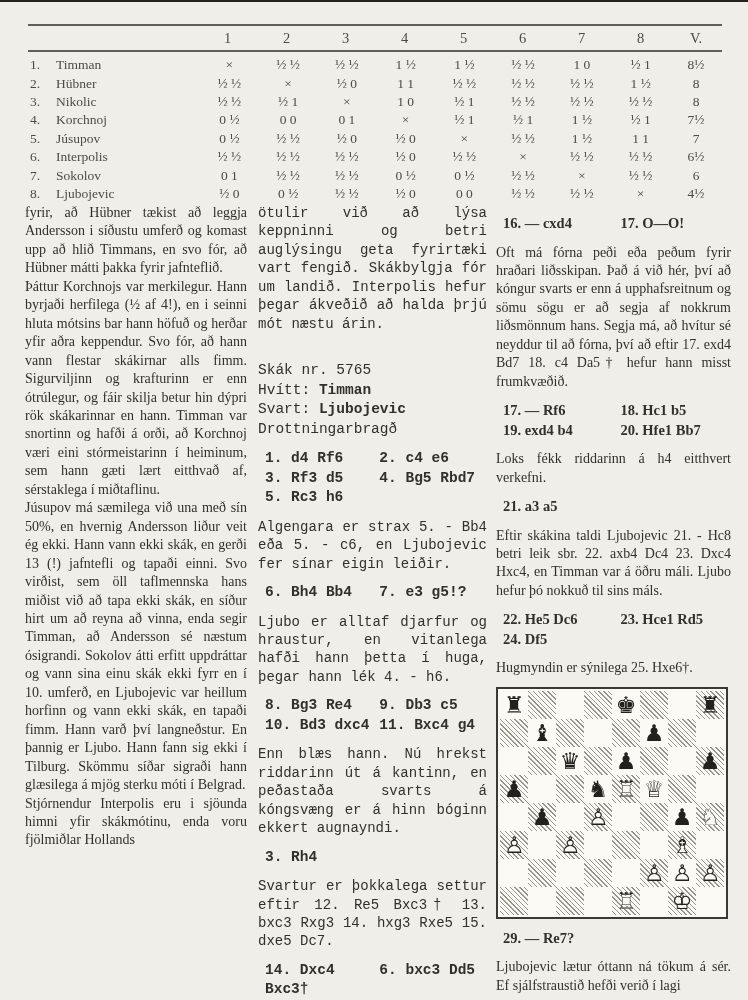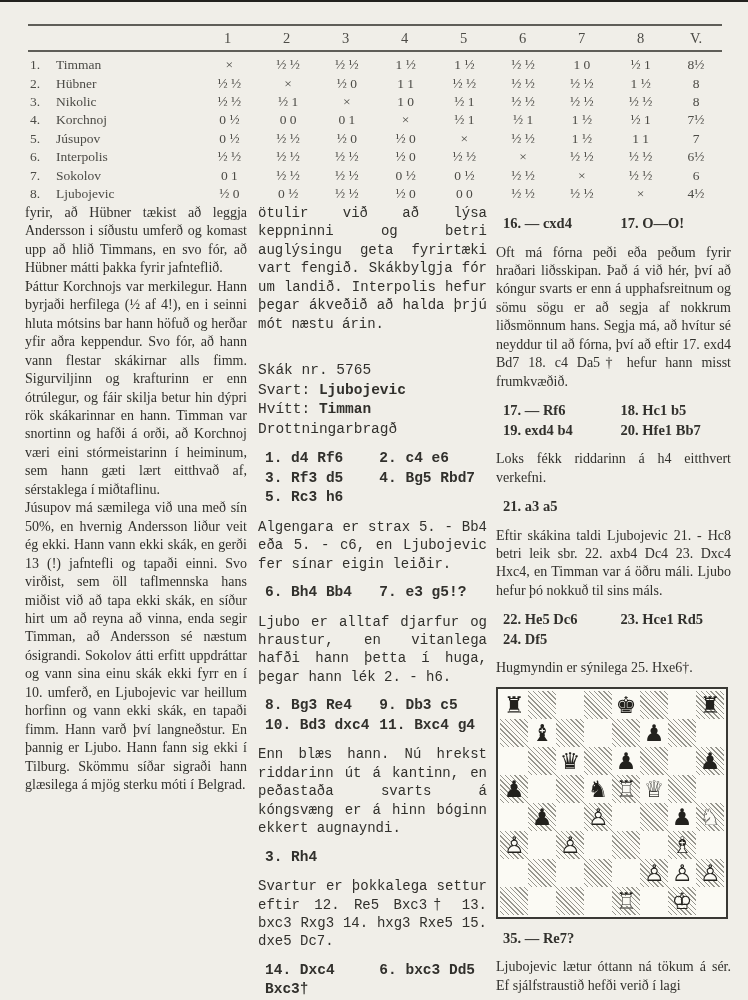--- a/index.html
+++ b/index.html
@@ -183,27 +183,28 @@
           <div class="ct-total">4½</div>
         </div>
       </div>
   </div>
 
   <div class="columns">
     <div class="col col-left">
         <p class="bp">fyrir, að Hübner tækist að leggja Andersson i síðustu umferð og komast upp að hlið Timmans, en svo fór, að Hübner mátti þakka fyrir jafnteflið.</p>
         <p class="bp">Þáttur Korchnojs var merkilegur. Hann byrjaði herfilega (½ af 4!), en i seinni hluta mótsins bar hann höfuð og herðar yfir aðra keppendur. Svo fór, að hann vann flestar skákirnar alls fimm. Sigurviljinn og krafturinn er enn ótrúlegur, og fáir skilja betur hin dýpri rök skákarinnar en hann. Timman var snortinn og hafði á orði, að Korchnoj væri eini stórmeistarinn í heiminum, sem hann gæti lært eitthvað af, sérstaklega í miðtaflinu.</p>
         <p class="bp">Júsupov má sæmilega við una með sín 50%, en hvernig Andersson liður veit ég ekki. Hann vann ekki skák, en gerði 13 (!) jafntefli og tapaði einni. Svo virðist, sem öll taflmennska hans miðist við að tapa ekki skák, en síður hirt um að reyna að vinna, enda segir Timman, að Andersson sé næstum ósigrandi. Sokolov átti erfitt uppdráttar og vann sina einu skák ekki fyrr en í 10. umferð, en Ljubojevic var heillum horfinn og vann ekki skák, en tapaði fimm. Hann varð því langneðstur. En þannig er Ljubo. Hann fann sig ekki í Tilburg. Skömmu síðar sigraði hann glæsilega á mjög sterku móti í Belgrad.</p>
+        <p class="bp">Stjórnendur Interpolis eru i sjöunda himni yfir skákmótinu, enda voru fjölmiðlar Hollands</p>
       </div>
     <div class="col col-mid">
         <p class="bp">ötulir við að lýsa keppninni og betri auglýsingu geta fyrirtæki vart fengið. Skákbylgja fór um landið. Interpolis hefur þegar ákveðið að halda þrjú mót næstu árin.</p>
         <div class="game-header">
           <div><span>Skák nr. 5765</span></div>
+          <div><span>Hvítt: </span><span class="gh-bold">Timman</span></div>
           <div><span>Svart: </span><span class="gh-bold">Ljubojevic</span></div>
-          <div><span>Hvítt: </span><span class="gh-bold">Timman</span></div>
           <div><span>Drottningarbragð</span></div>
         </div>
         <div class="moves">
           <div class="mline">
             <span class="m1">1. d4 Rf6</span>
             <span class="m2">2. c4 e6</span>
           </div>
           <div class="mline">
             <span class="m1">3. Rf3 d5</span>
             <span class="m2">4. Bg5 Rbd7</span>
@@ -213,21 +214,21 @@
             <span class="m2"></span>
           </div>
         </div>
         <p class="bp">Algengara er strax 5. - Bb4 eða 5. - c6, en Ljubojevic fer sínar eigin leiðir.</p>
         <div class="moves">
           <div class="mline">
             <span class="m1">6. Bh4 Bb4</span>
             <span class="m2">7. e3 g5!?</span>
           </div>
         </div>
-        <p class="bp">Ljubo er alltaf djarfur og hraustur, en vitanlega hafði hann þetta í huga, þegar hann lék 2. - h6.</p>
+        <p class="bp">Ljubo er alltaf djarfur og hraustur, en vitanlega hafði hann þetta í huga, þegar hann lék 4. - h6.</p>
         <div class="moves">
           <div class="mline">
             <span class="m1">8. Bg3 Re4</span>
             <span class="m2">9. Db3 c5</span>
           </div>
           <div class="mline">
             <span class="m1">10. Bd3 dxc4</span>
             <span class="m2">11. Bxc4 g4</span>
           </div>
         </div>
@@ -459,20 +460,20 @@
               <div class="piece">
                 <span class="pc-back">♚</span>
                 <span class="pc-front">♔</span>
               </div>
             </div>
             <div class="sq sq-light"></div>
           </div>
         </div>
         <div class="moves">
           <div class="mline">
-            <span class="m1">35. — Re7?</span>
+            <span class="m1">29. — Re7?</span>
             <span class="m2"></span>
           </div>
         </div>
         <p class="bp">Ljubojevic lætur óttann ná tökum á sér. Ef sjálfstraustið hefði verið í lagi</p>
       </div>
   </div>
 </div>
 
 </body></html>

